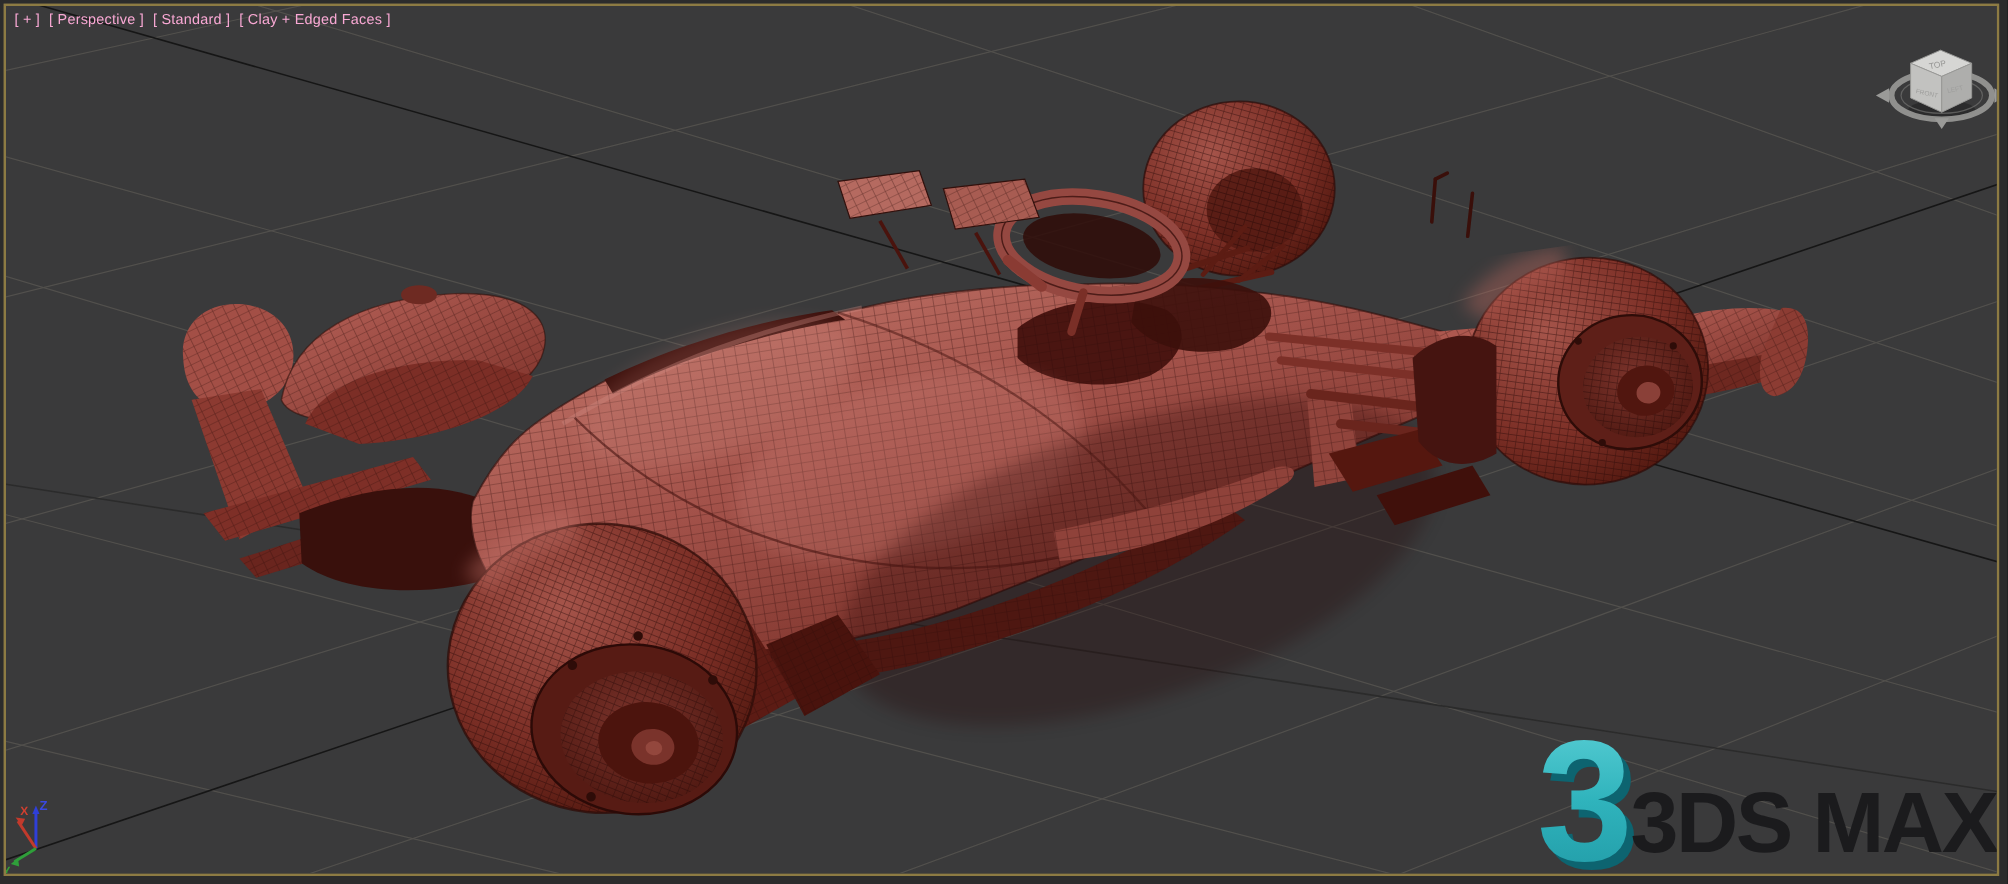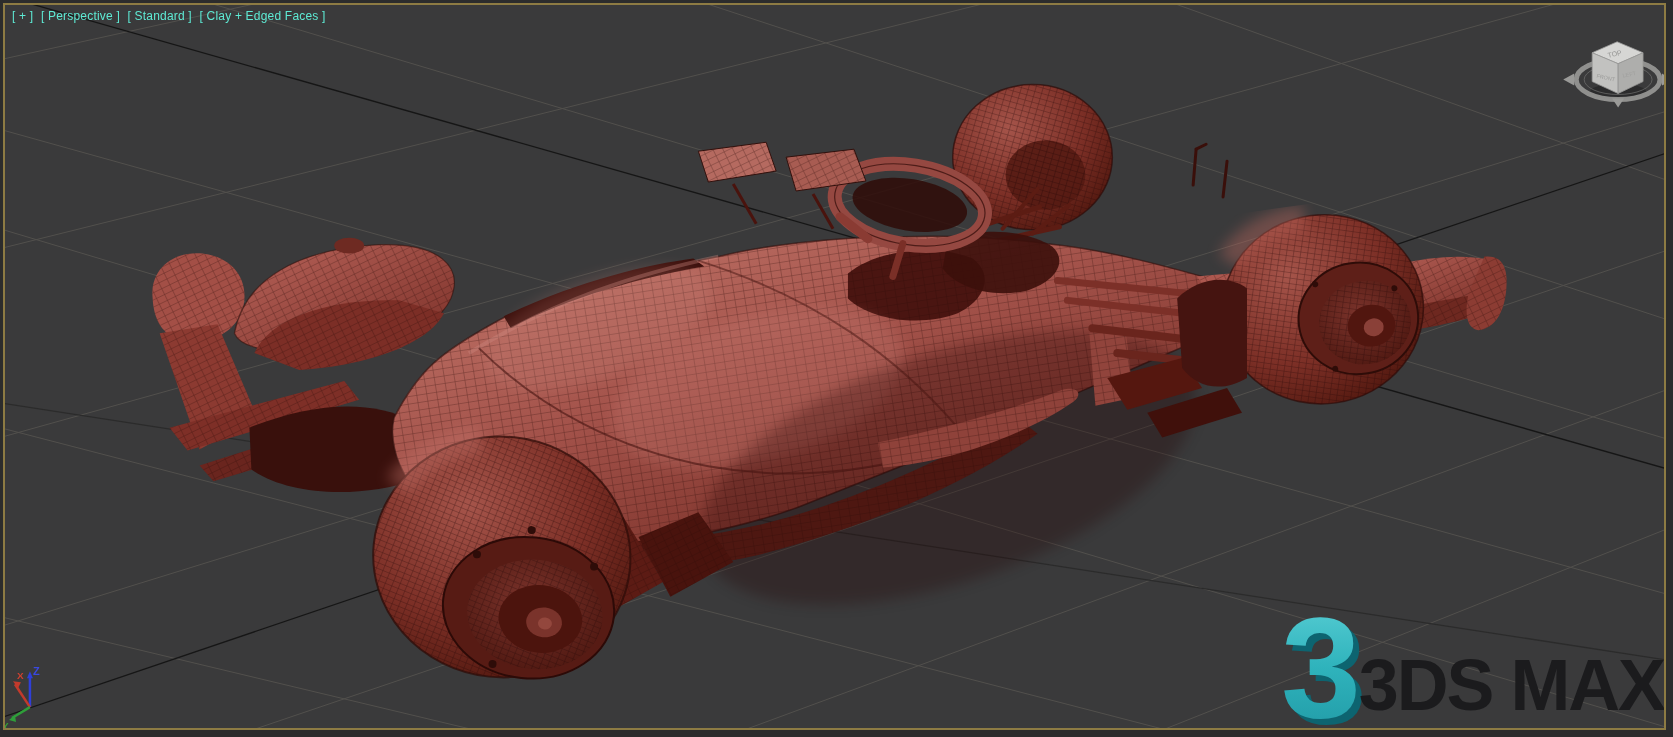--- a/index.html
+++ b/index.html
@@ -1,21 +1,21 @@
 <!DOCTYPE html>
 <html><head>
 <meta charset="utf-8">
 <style>
   html,body{margin:0;padding:0;background:#1c1c1c;}
   .stage{position:relative;width:1673px;height:737px;background:#2c2c2c;overflow:hidden;
          font-family:"Liberation Sans",sans-serif;}
   .viewport{position:absolute;left:3px;top:3px;width:1663px;height:727px;
             border:2px solid #8d7b43;box-sizing:border-box;background:#3a3a3b;overflow:hidden;}
   .scene-svg{position:absolute;left:0;top:0;width:100%;height:100%;display:block;}
-  .vp-label{position:absolute;left:7px;top:4px;font-size:12px;color:#5eead4;
+  .vp-label{position:absolute;left:7px;top:4px;font-size:12px;color:#f9a8d4;
             letter-spacing:.2px;white-space:nowrap;user-select:none;}
   .vp-label span{margin-right:4px;cursor:pointer;}
 </style>
 </head>
 <body>
 
 <div class="stage">
   <div class="viewport">
 
     <svg class="scene-svg" viewBox="5 5 1663 727" preserveAspectRatio="none">

